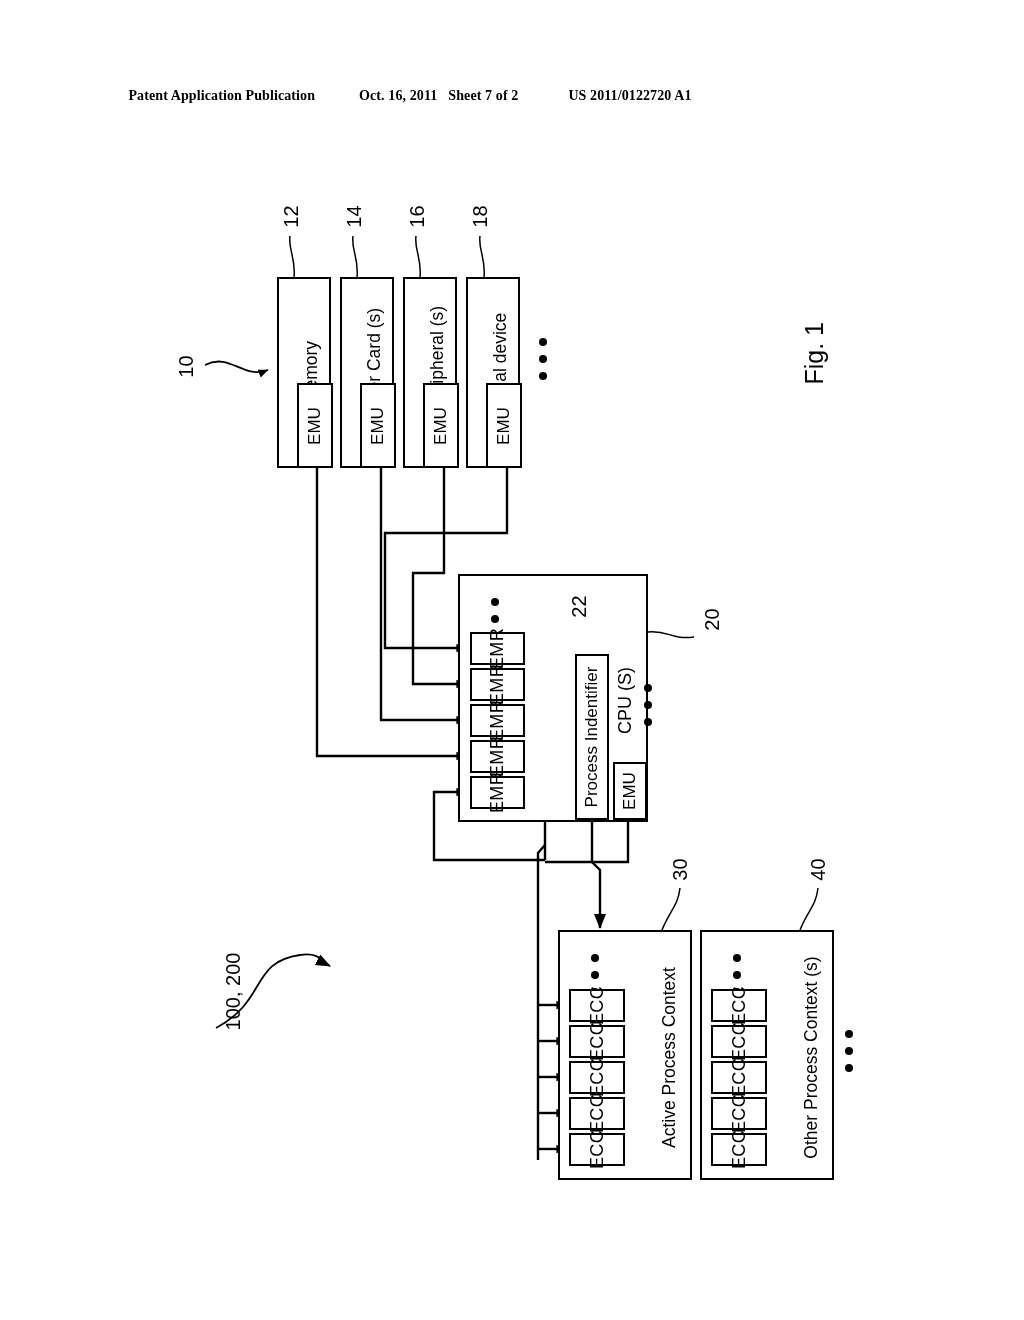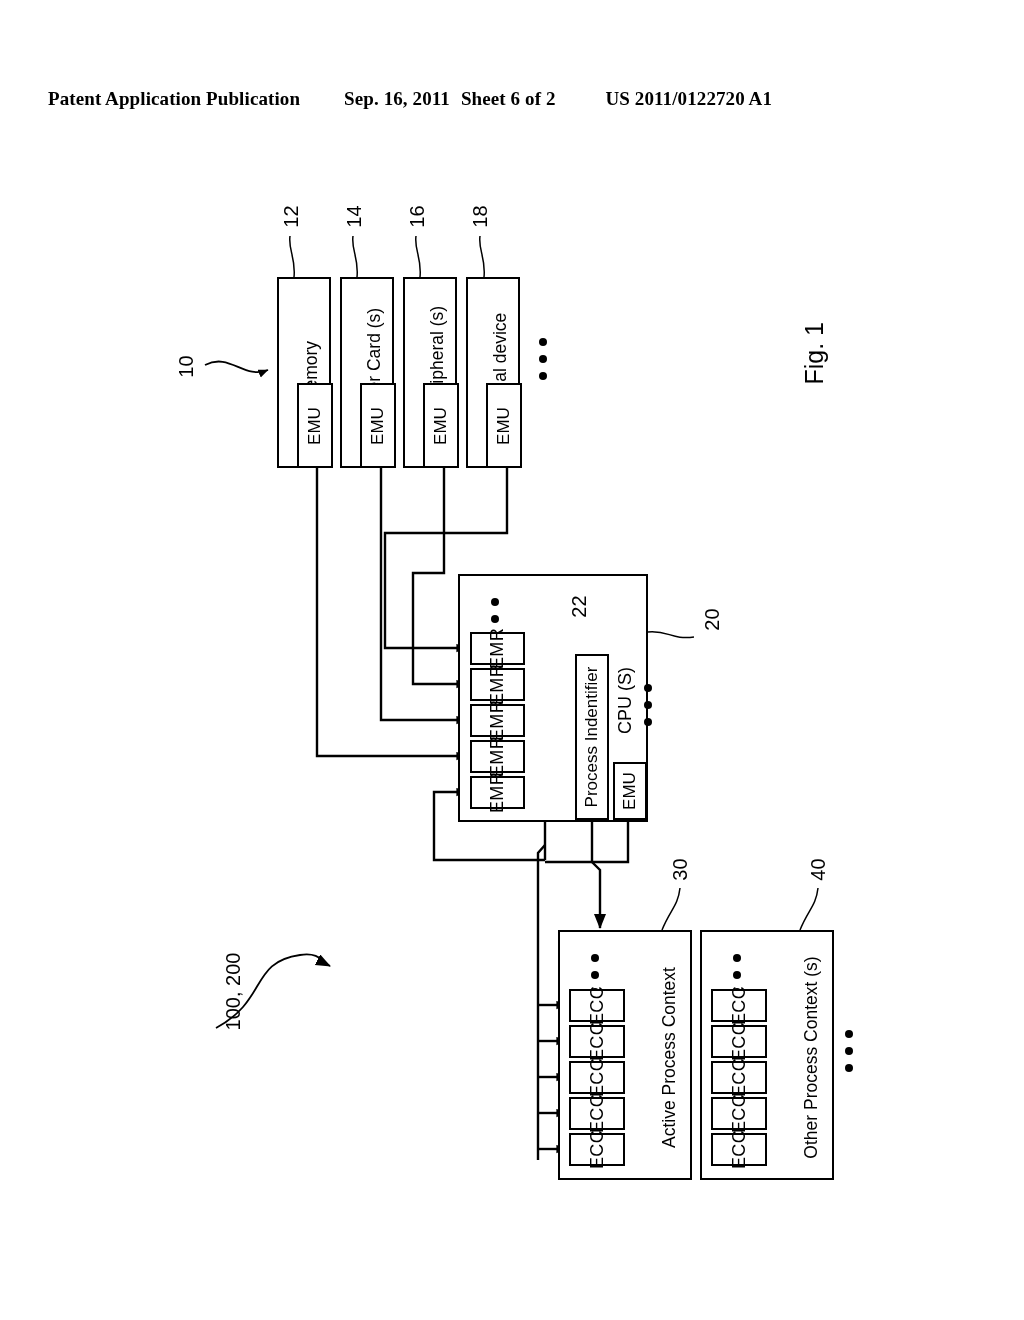--- a/index.html
+++ b/index.html
@@ -22,21 +22,21 @@
     position: absolute;
     top: 88px;
     left: 0;
     width: 820px;
     height: 26px;
     display: flex;
     justify-content: center;
     align-items: baseline;
     font-family: "Liberation Serif", serif;
     font-weight: bold;
-    font-size: 19px;
+    font-size: 14px;
     letter-spacing: 0.1px;
     white-space: nowrap;
   }
   #page-header .hdr-seg { display: inline-block; }
   #page-header .gap-a { width: 44px; }
   #page-header .gap-b { width: 11px; }
   #page-header .gap-c { width: 50px; }
 
   
   #figure {
@@ -149,23 +149,23 @@
     margin-bottom: 9px;
   }
   .vdots i:last-child { margin-bottom: 0; }
 </style>
 </head>
 <body>
 
 <div id="page-header">
   <span class="hdr-seg">Patent Application Publication</span>
   <span class="gap-a"></span>
-  <span class="hdr-seg">Sep. 16, 2011</span>
+  <span class="hdr-seg">Oct. 16, 2011</span>
   <span class="gap-b"></span>
-  <span class="hdr-seg">Sheet 6 of 2</span>
+  <span class="hdr-seg">Sheet 7 of 2</span>
   <span class="gap-c"></span>
   <span class="hdr-seg">US 2011/0122720 A1</span>
 </div>
 
 <div id="figure">
 
   <svg id="wires" viewBox="0 0 1024 1320" xmlns="http://www.w3.org/2000/svg">
     <defs>
       <marker id="arw" markerWidth="11" markerHeight="11" refX="9.6" refY="4.2" orient="auto" markerUnits="userSpaceOnUse">
         <path d="M0,0 L10,4.2 L0,8.4 z" fill="#000"></path>

